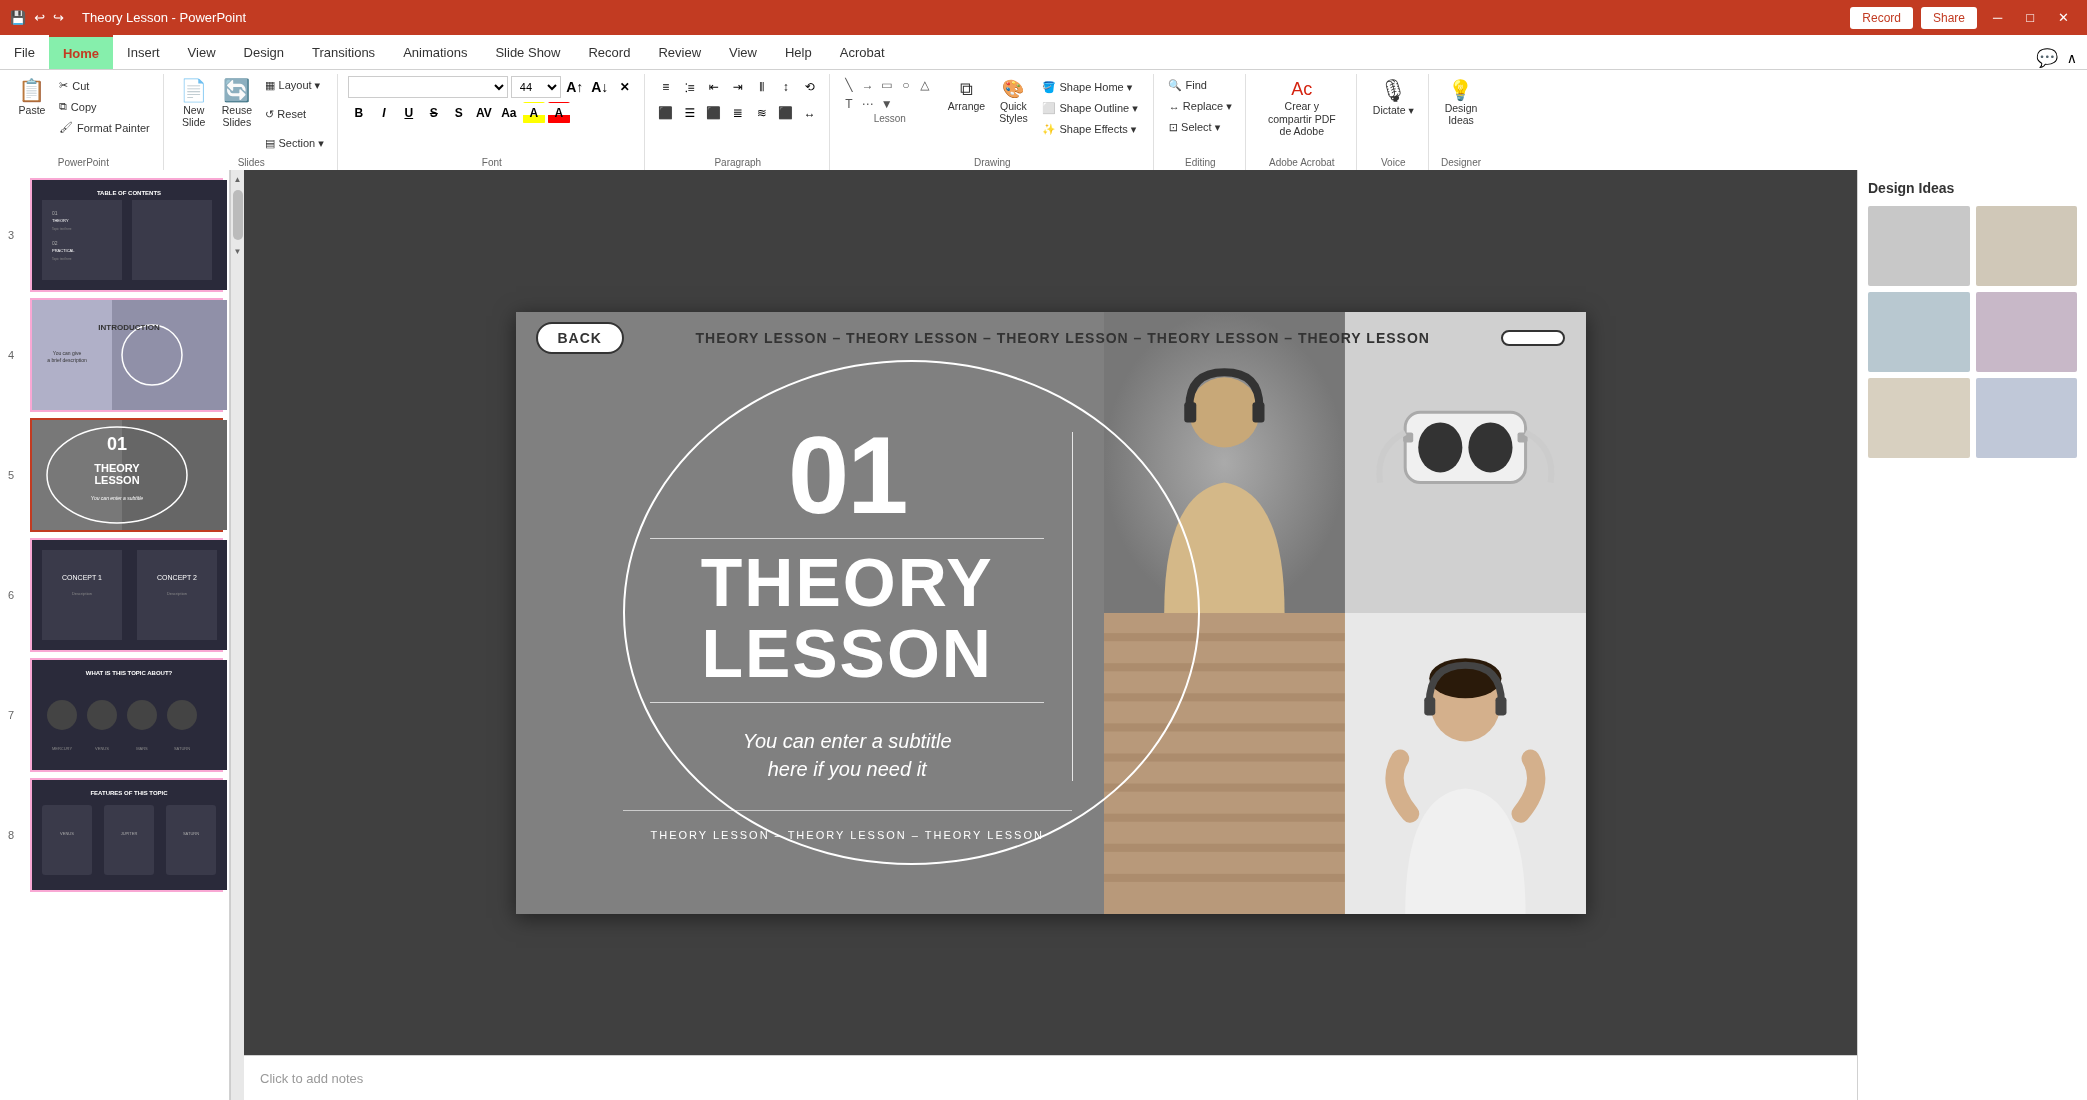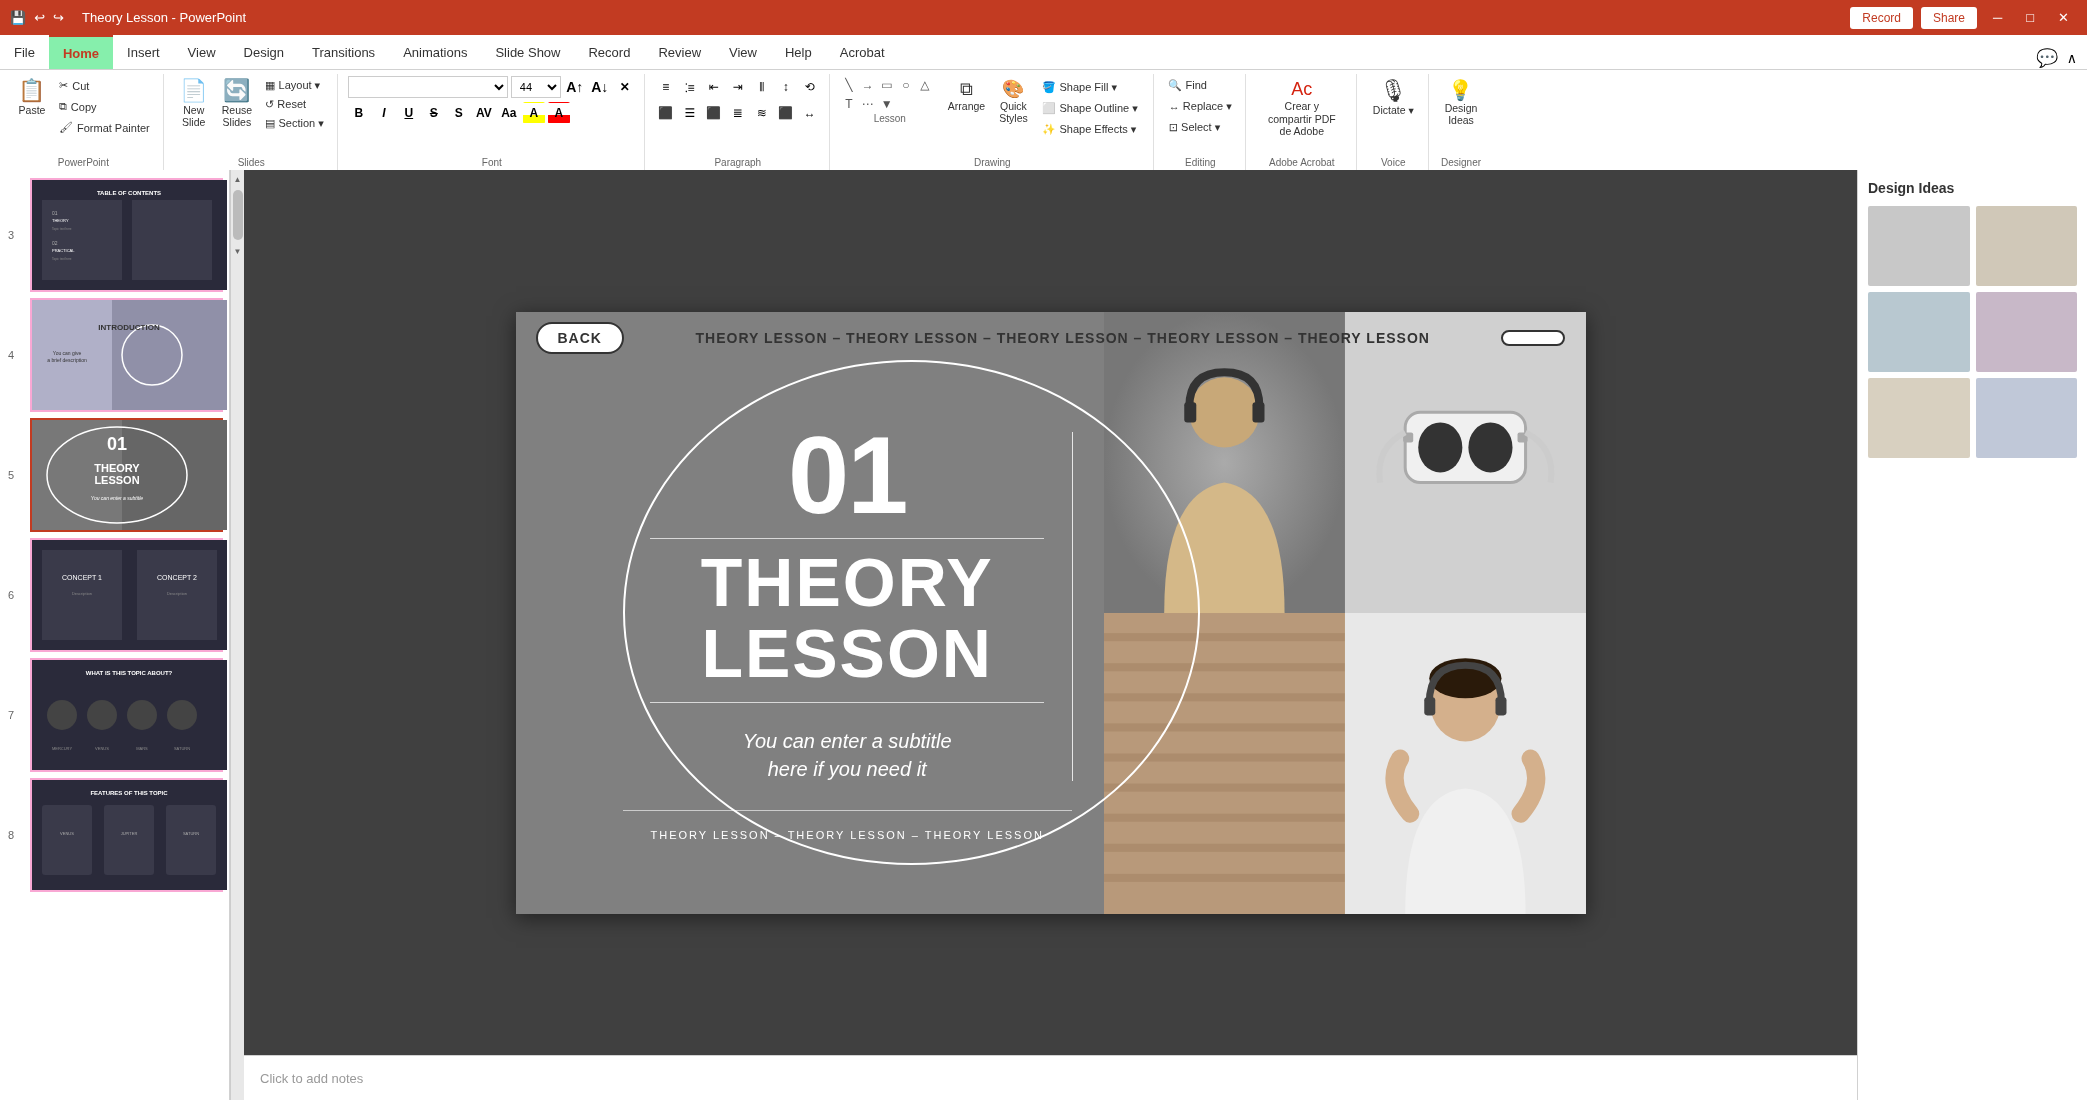--- a/index.html
+++ b/index.html
@@ -423,21 +423,21 @@
   <div class="ribbon-group">
     <div class="ribbon-group-items">
       <div class="ribbon-btn">
         <span class="icon">📄</span>
         <span class="label">New<br>Slide</span>
       </div>
       <div class="ribbon-btn">
         <span class="icon">🔄</span>
         <span class="label">Reuse<br>Slides</span>
       </div>
-      <div style="display:flex;flex-direction:column;gap:0;">
+      <div style="display:flex;flex-direction:column;gap:10px;">
         <div class="ribbon-btn-small">▦ Layout ▾</div>
         <div class="ribbon-btn-small">↺ Reset</div>
         <div class="ribbon-btn-small">▤ Section ▾</div>
       </div>
     </div>
     <div class="ribbon-group-label">Slides</div>
   </div>
 
   <div class="ribbon-group font-group">
     <div class="ribbon-group-items" style="flex-direction:column;align-items:flex-start;">
@@ -506,21 +506,21 @@
       </div>
       <div class="ribbon-btn">
         <span class="icon" style="font-size:18px;">⧉</span>
         <span class="label">Arrange</span>
       </div>
       <div class="ribbon-btn">
         <span class="icon" style="font-size:18px;">🎨</span>
         <span class="label">Quick<br>Styles</span>
       </div>
       <div style="display:flex;flex-direction:column;gap:2px;padding:2px;">
-        <div class="ribbon-btn-small">🪣 Shape Fill ▾</div>
+        <div class="ribbon-btn-small">🪣 Shape Home ▾</div>
         <div class="ribbon-btn-small">⬜ Shape Outline ▾</div>
         <div class="ribbon-btn-small">✨ Shape Effects ▾</div>
       </div>
     </div>
     <div class="ribbon-group-label">Drawing</div>
   </div>
 
   <div class="ribbon-group">
     <div class="ribbon-group-items" style="flex-direction:column;">
       <div class="ribbon-btn-small">🔍 Find</div>

